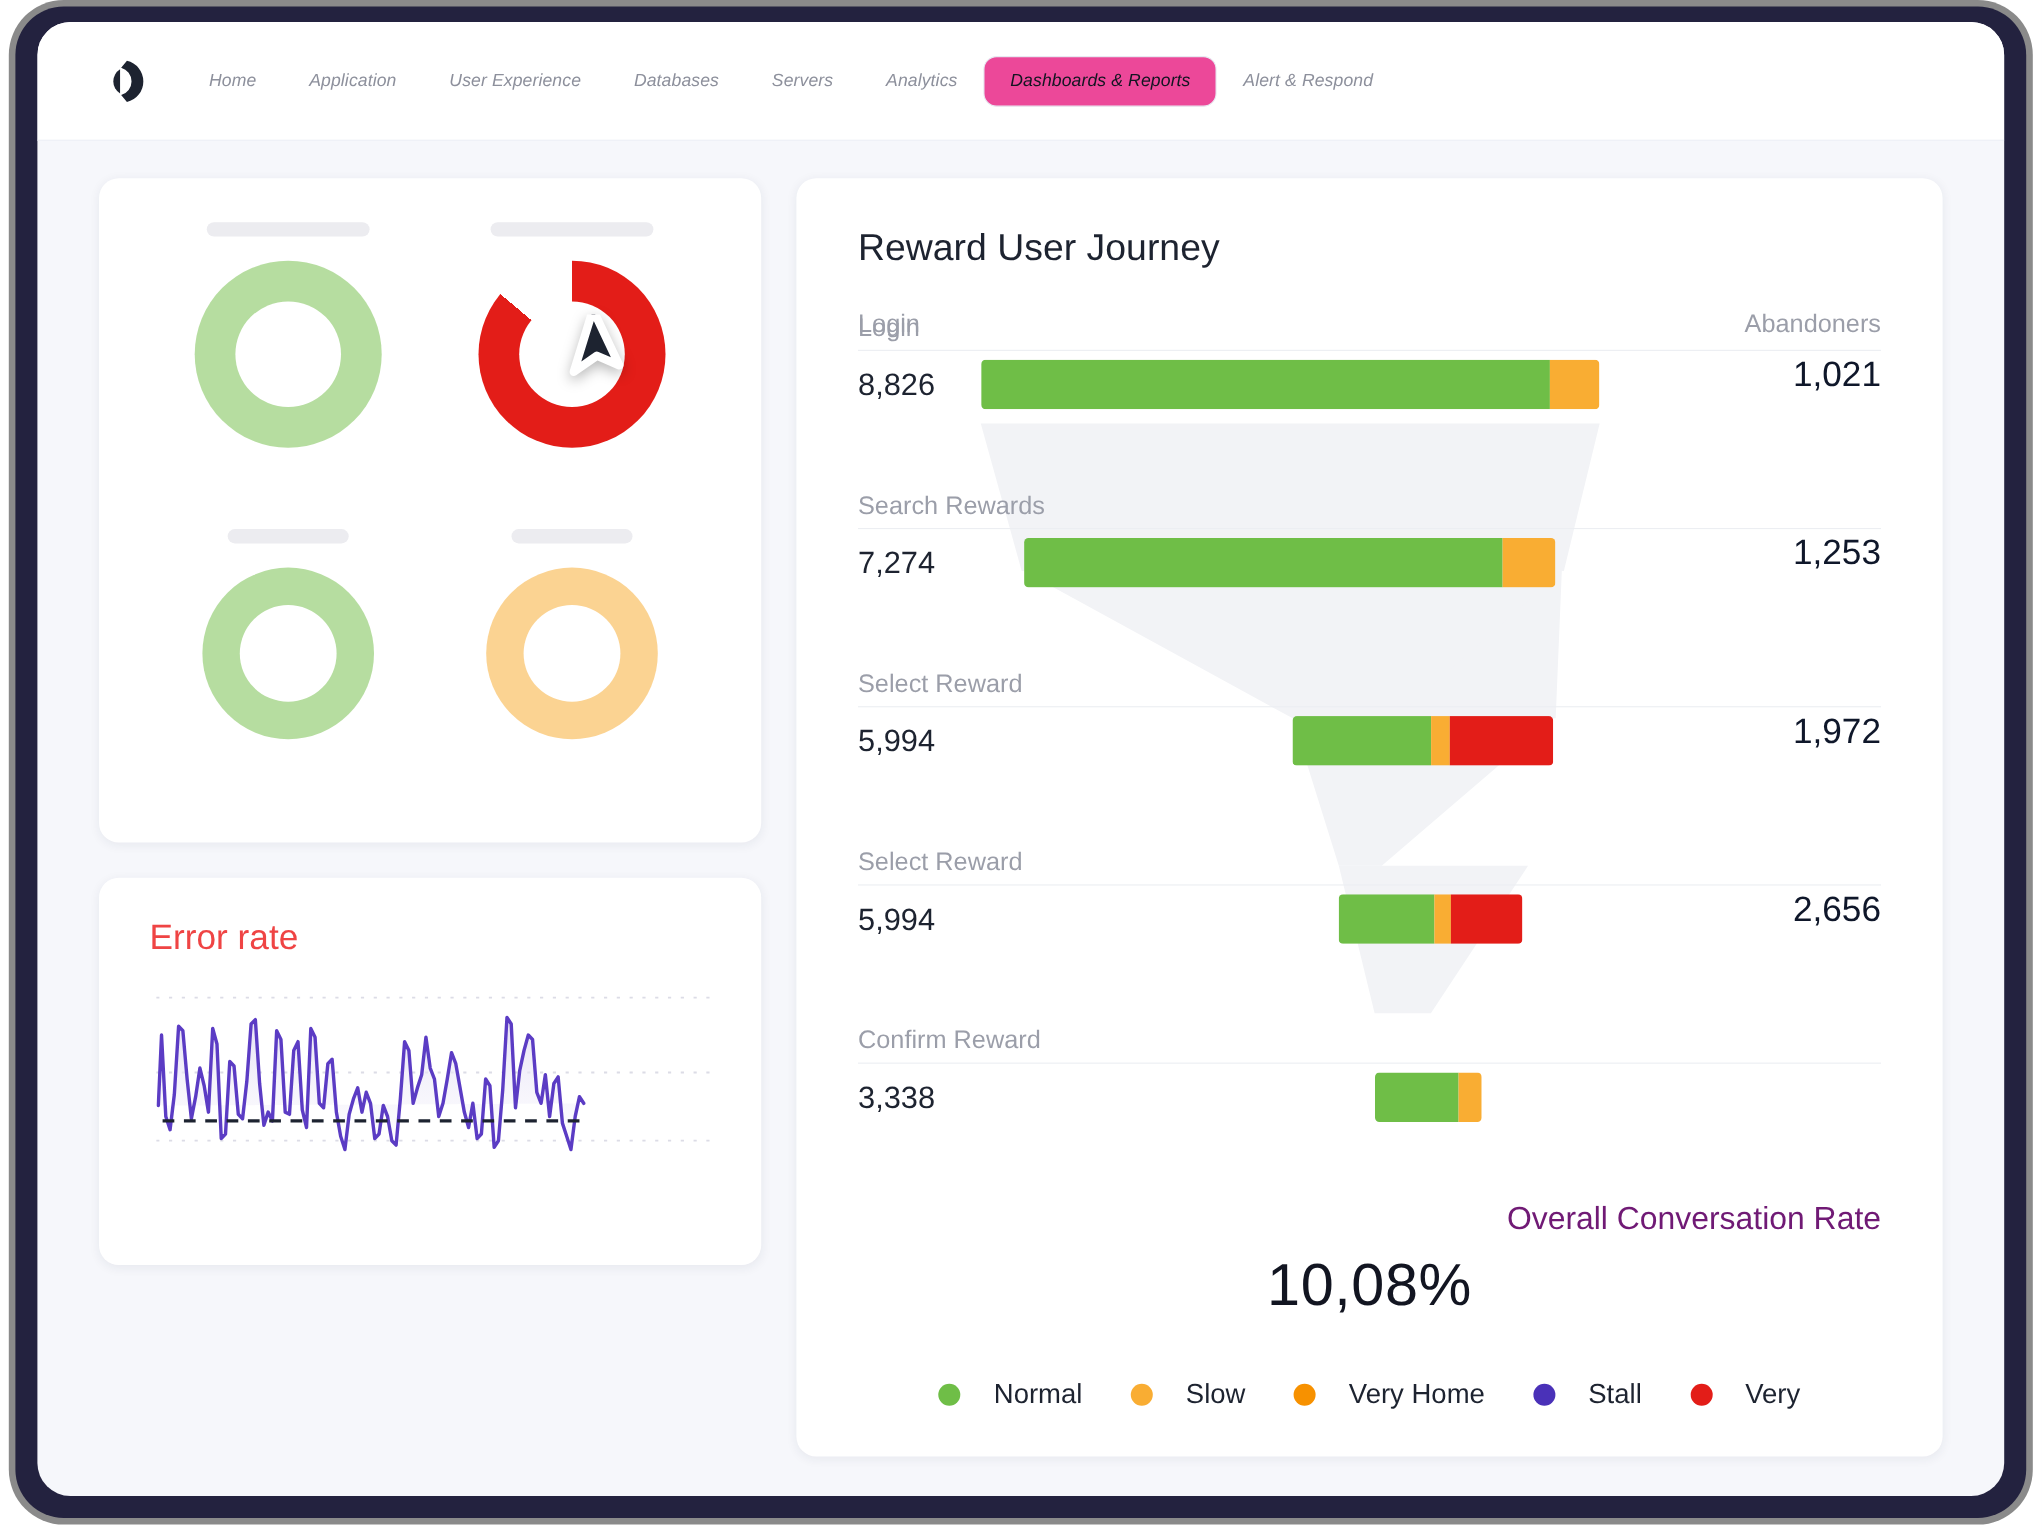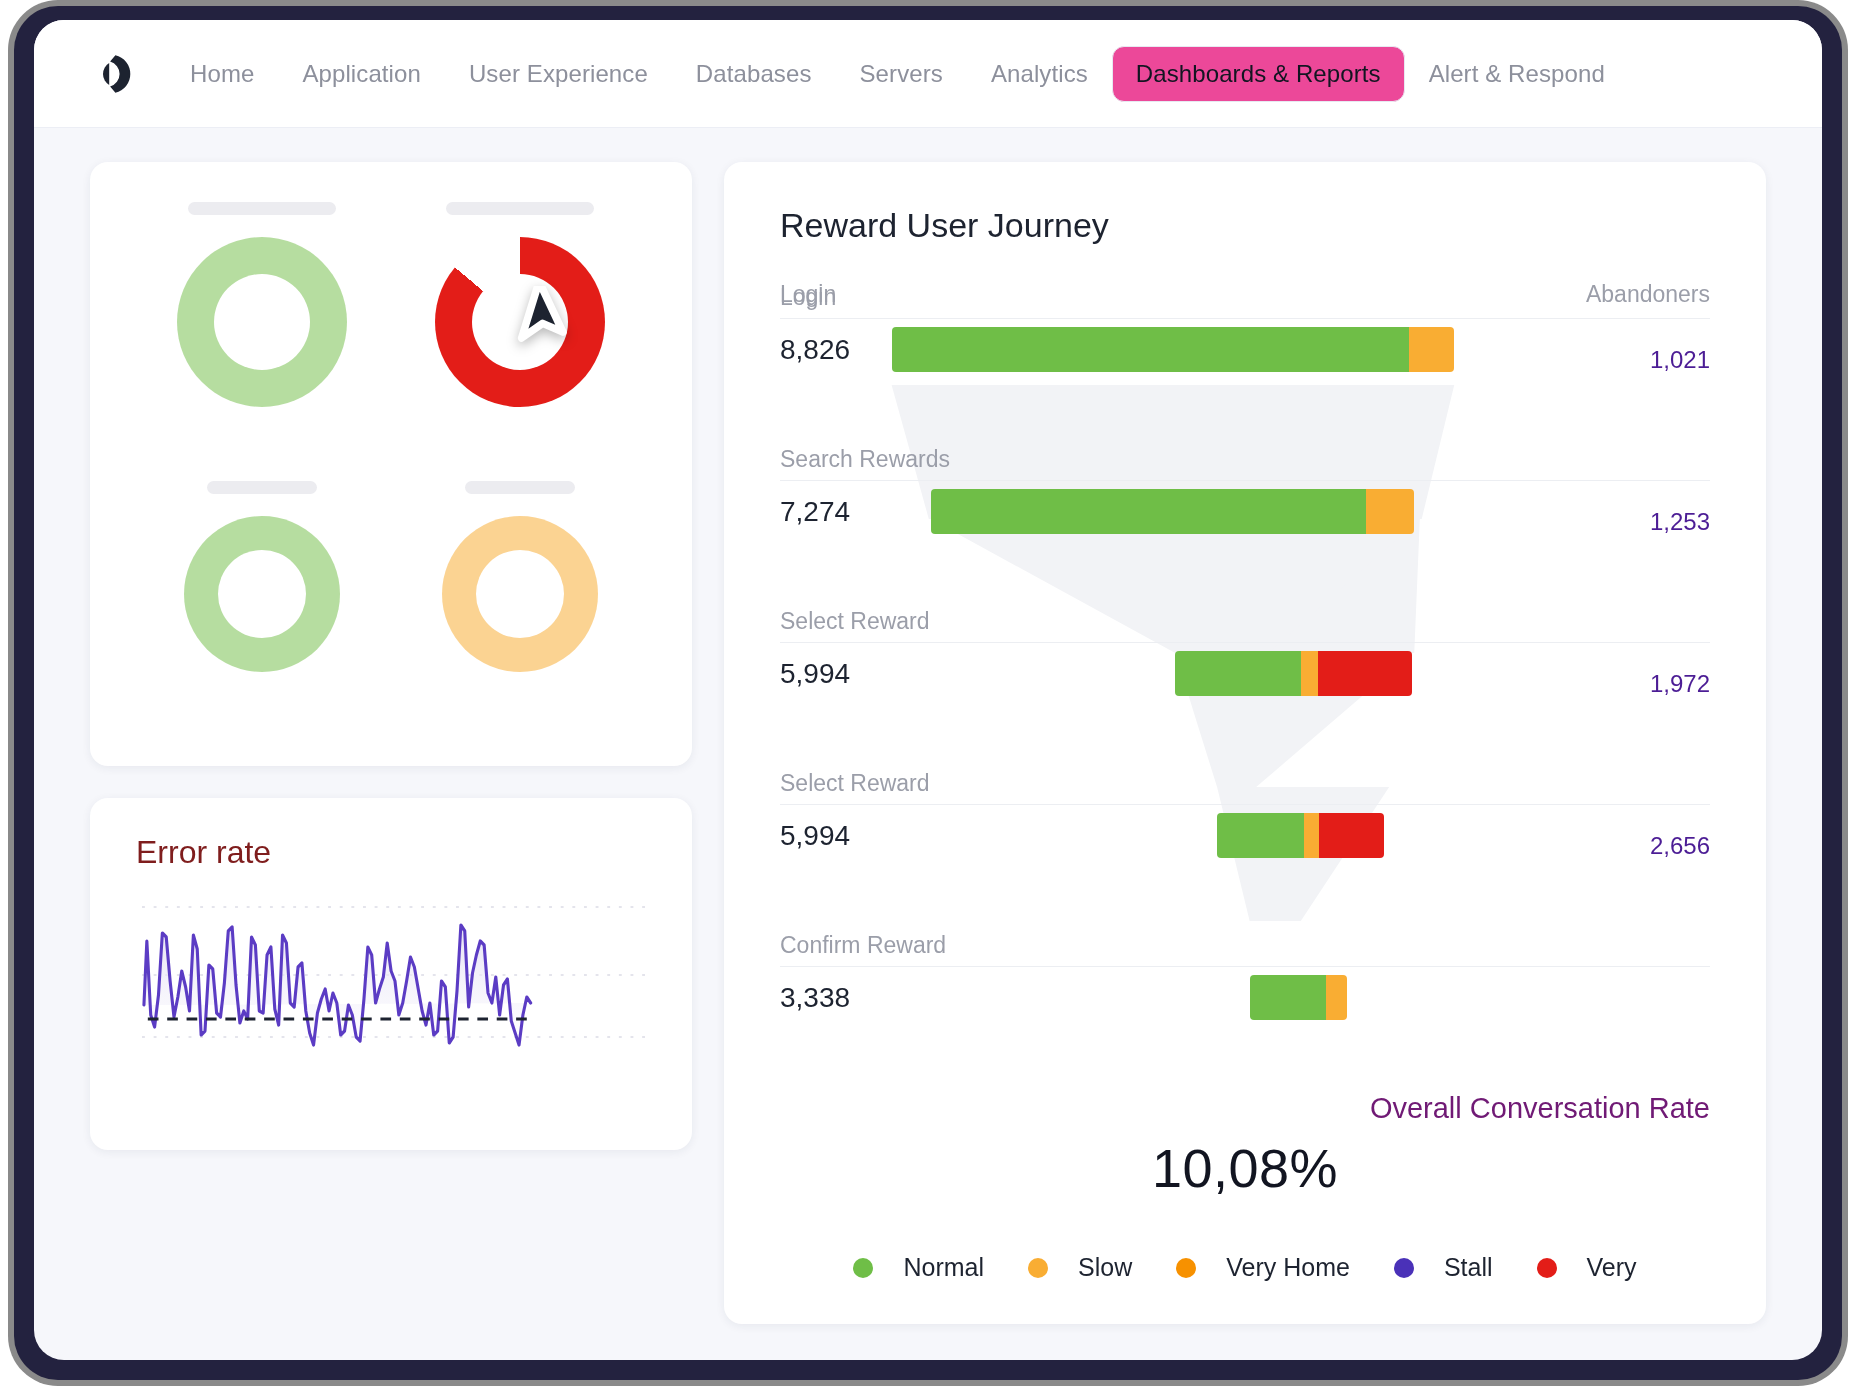--- a/index.html
+++ b/index.html
@@ -56,25 +56,26 @@
     position: relative;
     flex: none;
     margin-right: 30px;
   }
   .nav-items {
     display: flex;
     align-items: center;
     gap: 0px;
   }
   .nav-item {
-    font-size: 24px;
+    font-size: 16px;
     color: #8d909c;
     padding: 14px 24px;
     white-space: nowrap;
     letter-spacing: .1px;
+    font-style: italic;
   }
   .nav-item.active {
     color: #121521;
     background: #ec4899;
     border: 1px solid #e7e9f1;
     border-radius: 12px;
     padding: 13px 23px;
   }
 
   
@@ -177,21 +178,21 @@
   
   .error-card {
     margin-top: 32px;
     height: 352px;
     padding: 36px 46px 0 46px;
     box-sizing: border-box;
     overflow: hidden;
   }
   .card-title {
     font-size: 32px;
-    color: #7f1d1d;
+    color: #ef4444;
     margin: 0 0 14px 0;
     font-weight: 400;
   }
   .spark-wrap {
     position: relative;
     height: 230px;
     margin-left: 6px;
   }
 
   
@@ -238,23 +239,23 @@
     background: #eceef2;
   }
   .frow-value {
     position: absolute;
     left: 0; top: 16px;
     font-size: 28px;
     color: #1d2330;
   }
   .frow-ab {
     position: absolute;
-    right: 0; top: 28px;
-    font-size: 24px;
-    color: #4c1d95;
+    right: 0; top: 4px;
+    font-size: 32px;
+    color: #0f172a;
   }
   .fbar {
     position: absolute;
     top: 9px;
     height: 45px;
     display: flex;
     border-radius: 4px;
     overflow: hidden;
   }
   .fseg { height: 100%; }

